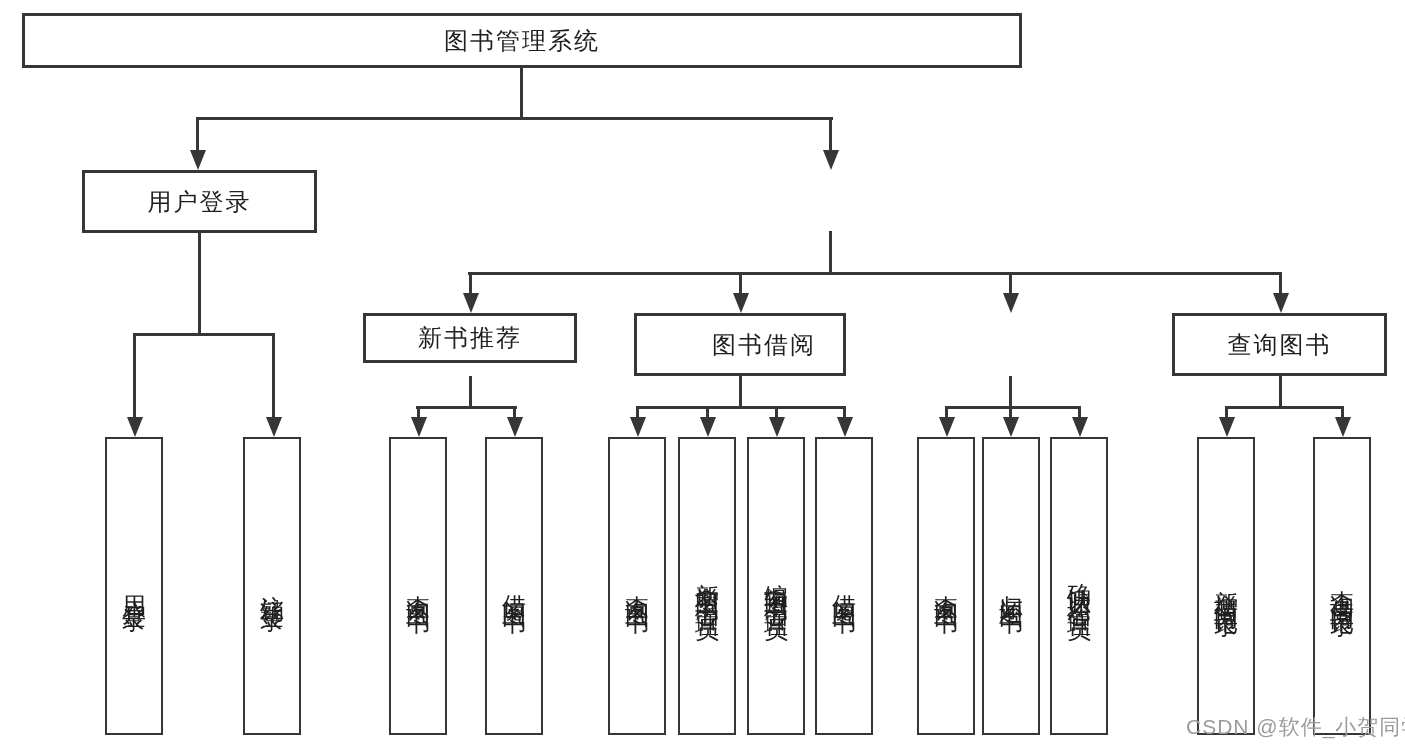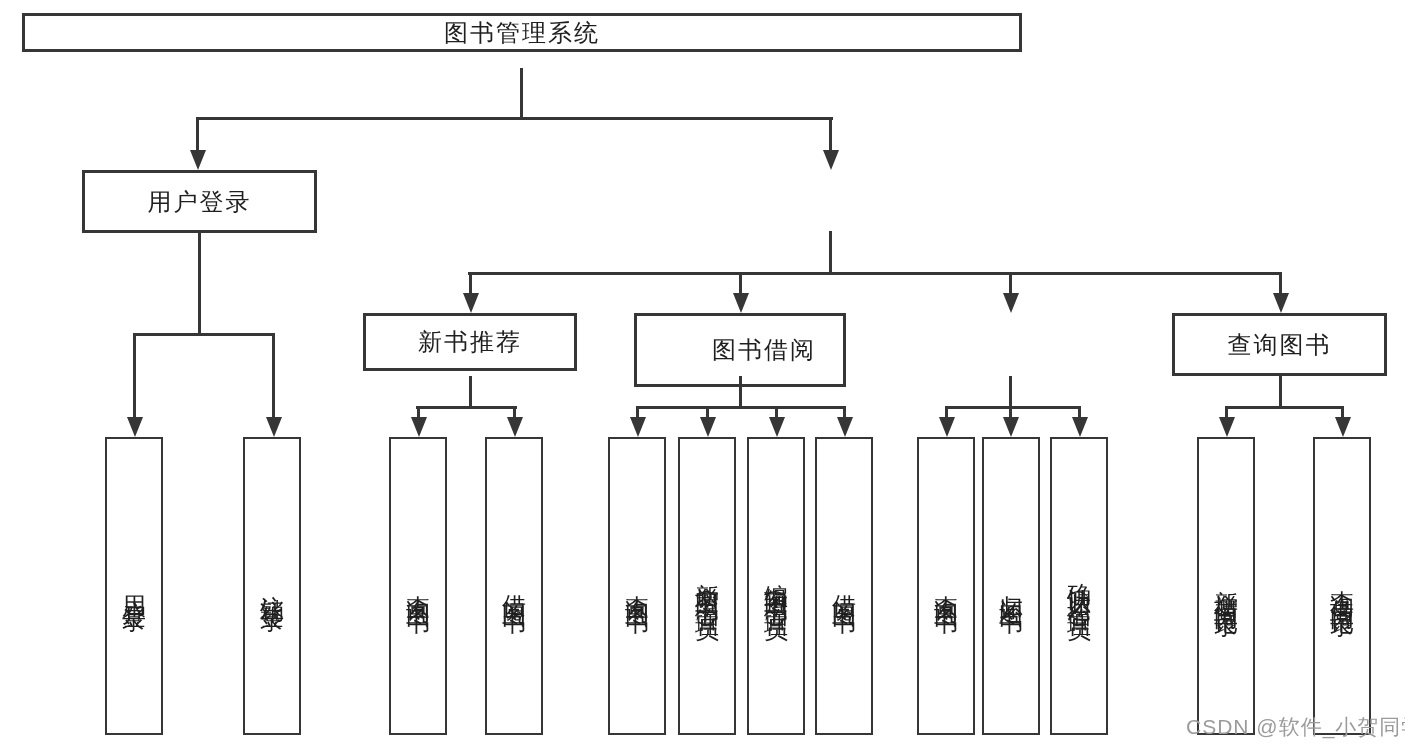--- a/index.html
+++ b/index.html
@@ -73,32 +73,32 @@
     letter-spacing: 1px;
     white-space: nowrap;
     z-index: 5;
   }
 </style>
 </head>
 <body>
 
 <div class="canvas">
 
-  <div class="node" style="left:22px; top:13px; width:1000px; height:39px;">
+  <div class="node" style="left:22px; top:13px; width:1000px; height:55px;">
     <span class="h-label">图书管理系统</span>
   </div>
 
   <div class="node" style="left:82px; top:170px; width:235px; height:63px;">
     <span class="h-label">用户登录</span>
   </div>
 
-  <div class="node" style="left:363px; top:313px; width:214px; height:58px;">
+  <div class="node" style="left:363px; top:313px; width:214px; height:50px;">
     <span class="h-label">新书推荐</span>
   </div>
-  <div class="node" style="left:634px; top:313px; width:212px; height:74px;padding-left:48px;">
+  <div class="node" style="left:634px; top:313px; width:212px; height:63px;padding-left:48px;">
     <span class="h-label">图书借阅</span>
   </div>
   <div class="node" style="left:1172px; top:313px; width:215px; height:63px;">
     <span class="h-label">查询图书</span>
   </div>
 
   <div class="leaf" style="left:105px;">
     <span class="v-label">用户登录</span>
   </div>
   <div class="leaf" style="left:243px;">

